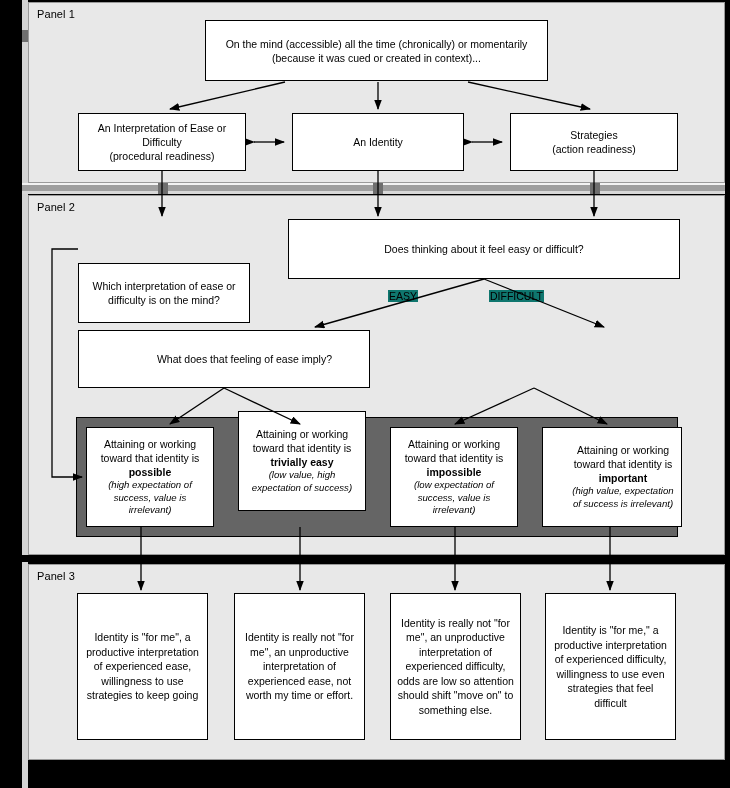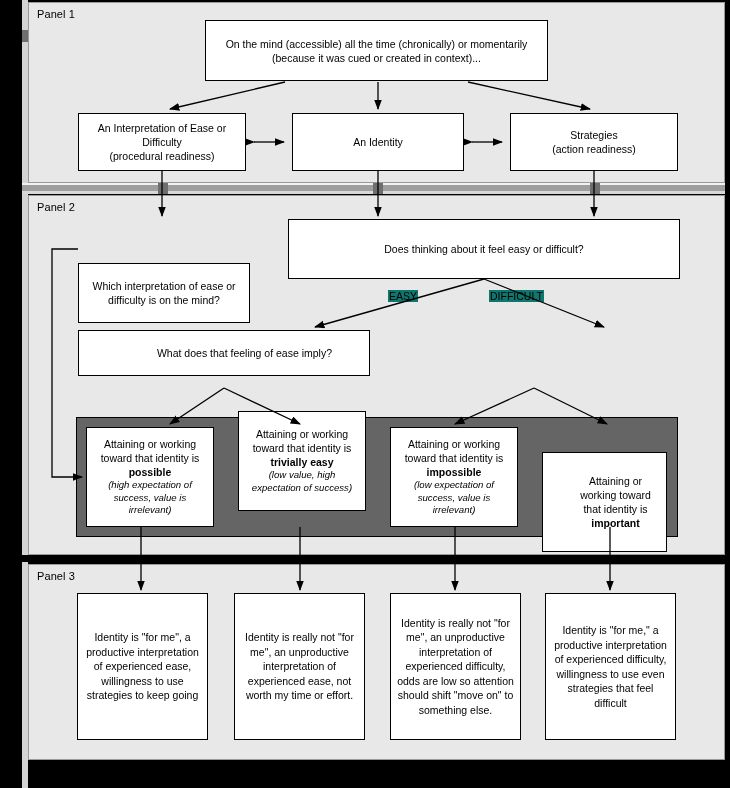--- a/index.html
+++ b/index.html
@@ -149,41 +149,41 @@
     <span class="txt">Which interpretation of ease or difficulty is on the mind?</span>
   </div>
 
   <div class="box" style="left:288px; top:219px; width:392px; height:60px;text-align:center;">
     <span class="txt">Does thinking about it feel easy or difficult?</span>
   </div>
 
   <div class="edge-label" style="left:388px; top:290px;">EASY</div>
   <div class="edge-label" style="left:489px; top:290px;">DIFFICULT</div>
 
-  <div class="box" style="left:78px; top:330px; width:292px; height:46px;padding-left:46px;">
+  <div class="box" style="left:78px; top:330px; width:292px; height:58px;padding-left:46px;">
     <span class="txt">What does that feeling of ease imply?</span>
   </div>
 
 
   <div class="gray-container" style="left:76px; top:417px; width:602px; height:120px;"></div>
 
   <div class="box" style="left:86px; top:427px; width:128px; height:100px;">
     <span class="txt"><span>Attaining or working toward that identity is </span><b>possible</b><i>(high expectation of success, value is irrelevant)</i></span>
   </div>
 
   <div class="box" style="left:238px; top:411px; width:128px; height:100px;">
     <span class="txt"><span>Attaining or working toward that identity is </span><b>trivially easy</b><i>(low value, high expectation of success)</i></span>
   </div>
 
   <div class="box" style="left:390px; top:427px; width:128px; height:100px;">
     <span class="txt"><span>Attaining or working toward that identity is </span><b>impossible</b><i>(low expectation of success, value is irrelevant)</i></span>
   </div>
 
-  <div class="box" style="left:542px; top:452px; width:125px; height:100px;padding-left:27px;">
-    <span class="txt"><span>Attaining or working toward that identity is </span><b>important</b></span>
+  <div class="box" style="left:542px; top:427px; width:140px; height:100px;padding-left:27px;">
+    <span class="txt"><span>Attaining or working toward that identity is </span><b>important</b><i>(high value, expectation of success is irrelevant)</i></span>
   </div>
 
   <div class="divider divider-black" style="left:22px; top:555px; width:703px; height:7px;"></div>
 
   <div class="panel" style="left:28px; top:564px; width:697px; height:196px;">
     <div class="panel-label">Panel 3</div>
   </div>
 
   <div class="box" style="left:77px; top:593px; width:131px; height:147px; font-size:10.5px; line-height:14.5px;">
     <span class="txt">Identity is "for me", a productive interpretation of experienced ease, willingness to use strategies to keep going</span>

